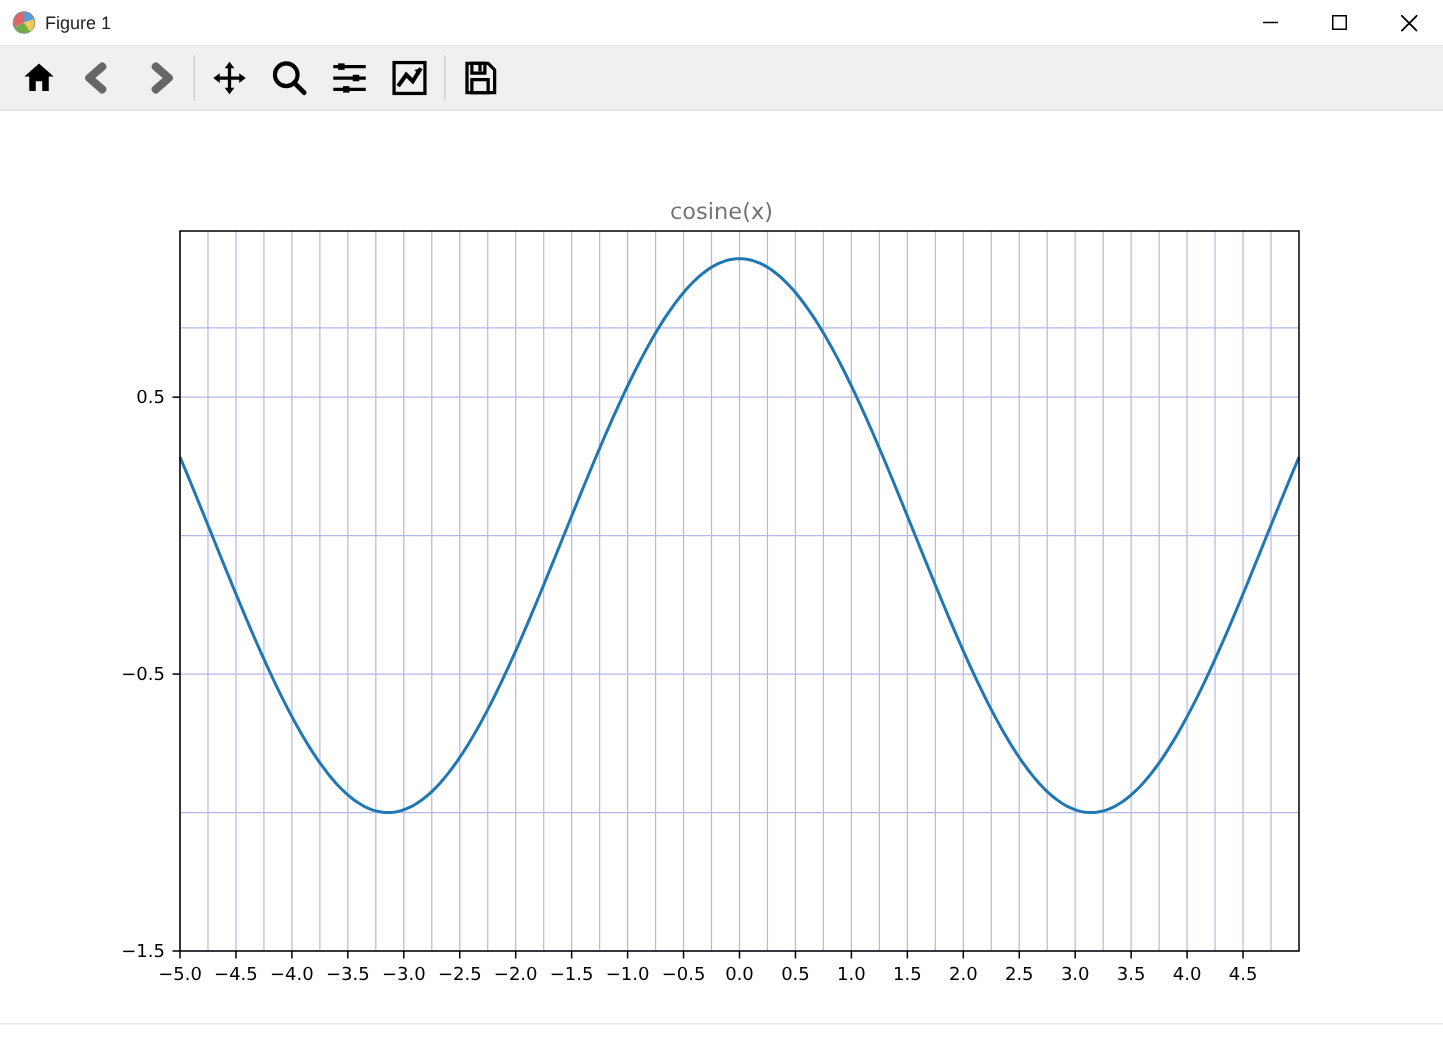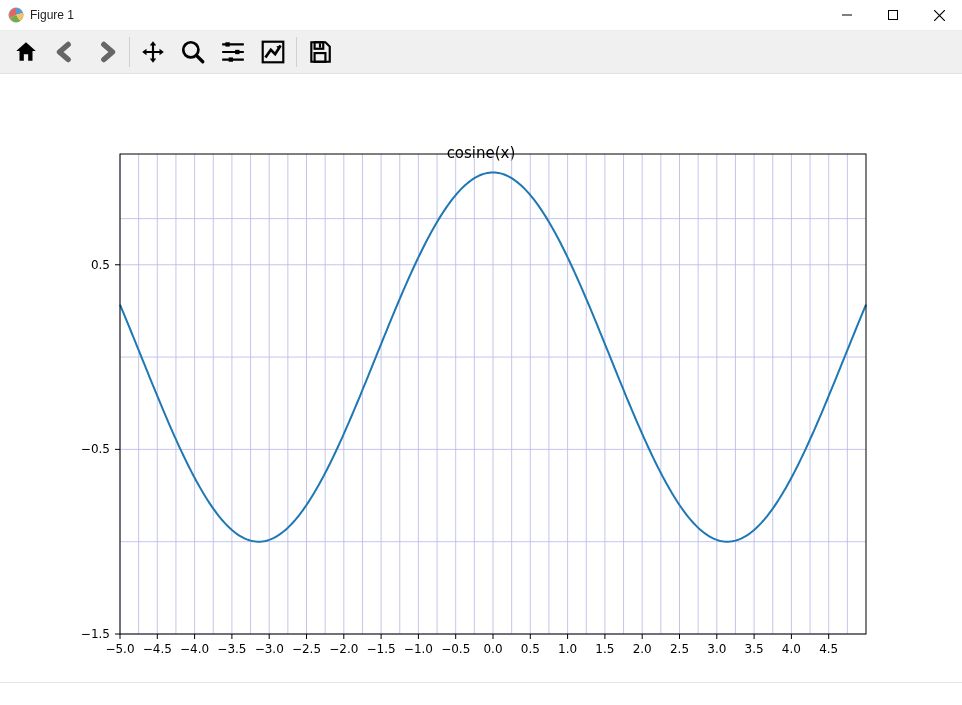--- a/index.html
+++ b/index.html
@@ -65,22 +65,21 @@
     height: 608px;  
     background: #fff;
   }
   .chart-title {
     position: absolute;
     top: 58px;
     left: 0; width: 100%;
     text-align: center;
     font-family: "DejaVu Sans", Arial, sans-serif;
     font-size: 15px;
-    color: #000000;
-    margin-top: 12px;
+    color: #737373;
   }
   svg.figure {
     position: absolute;
     left: 0; top: 0;
     width: 962px; height: 608px;
   }
   .axis-tick-label {
     font-family: "DejaVu Sans", Arial, sans-serif;
     font-size: 12px;
     fill: #000;

